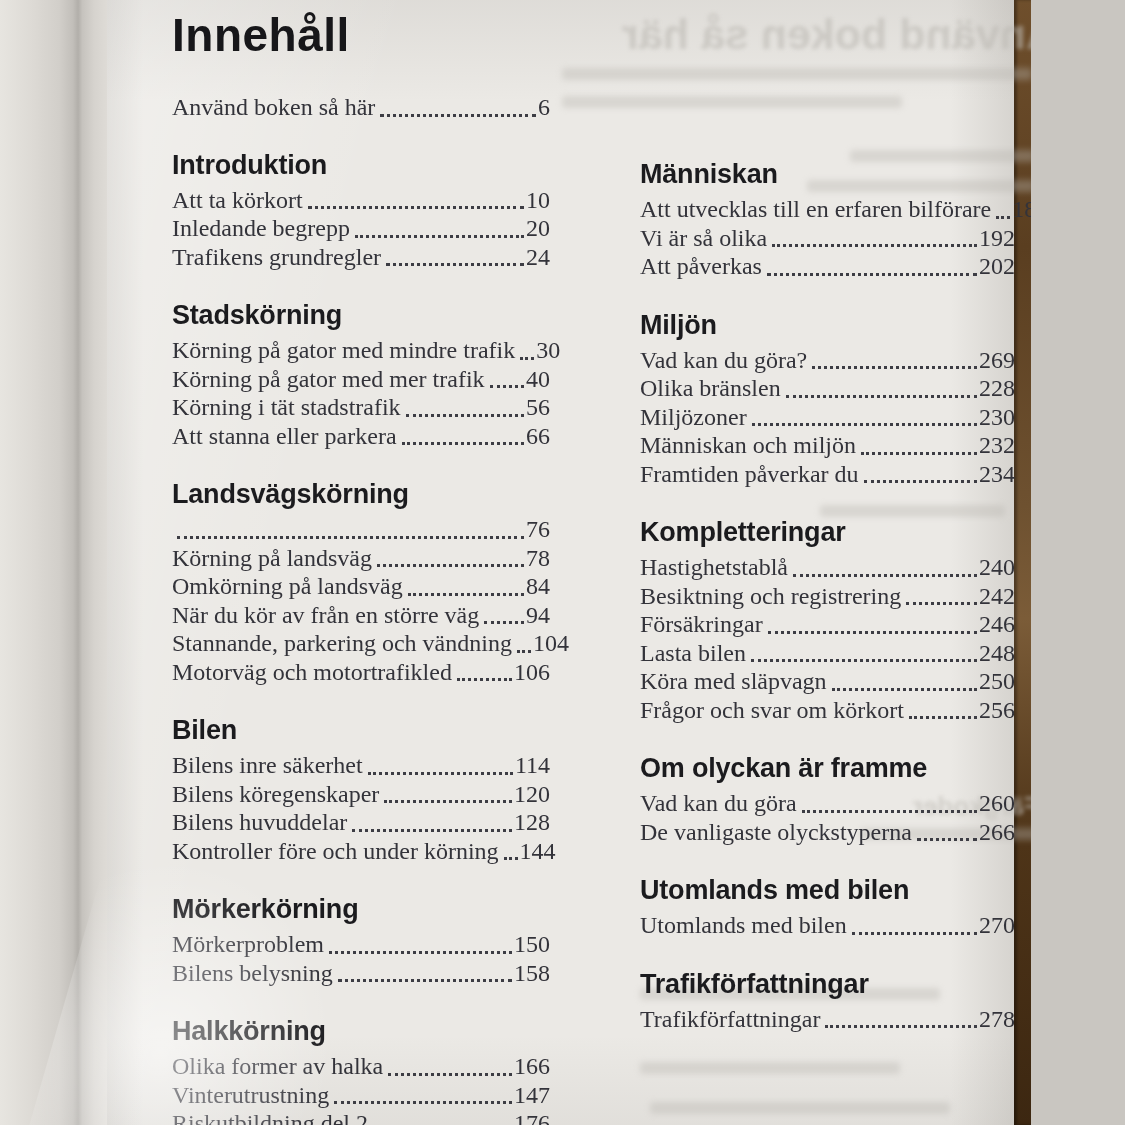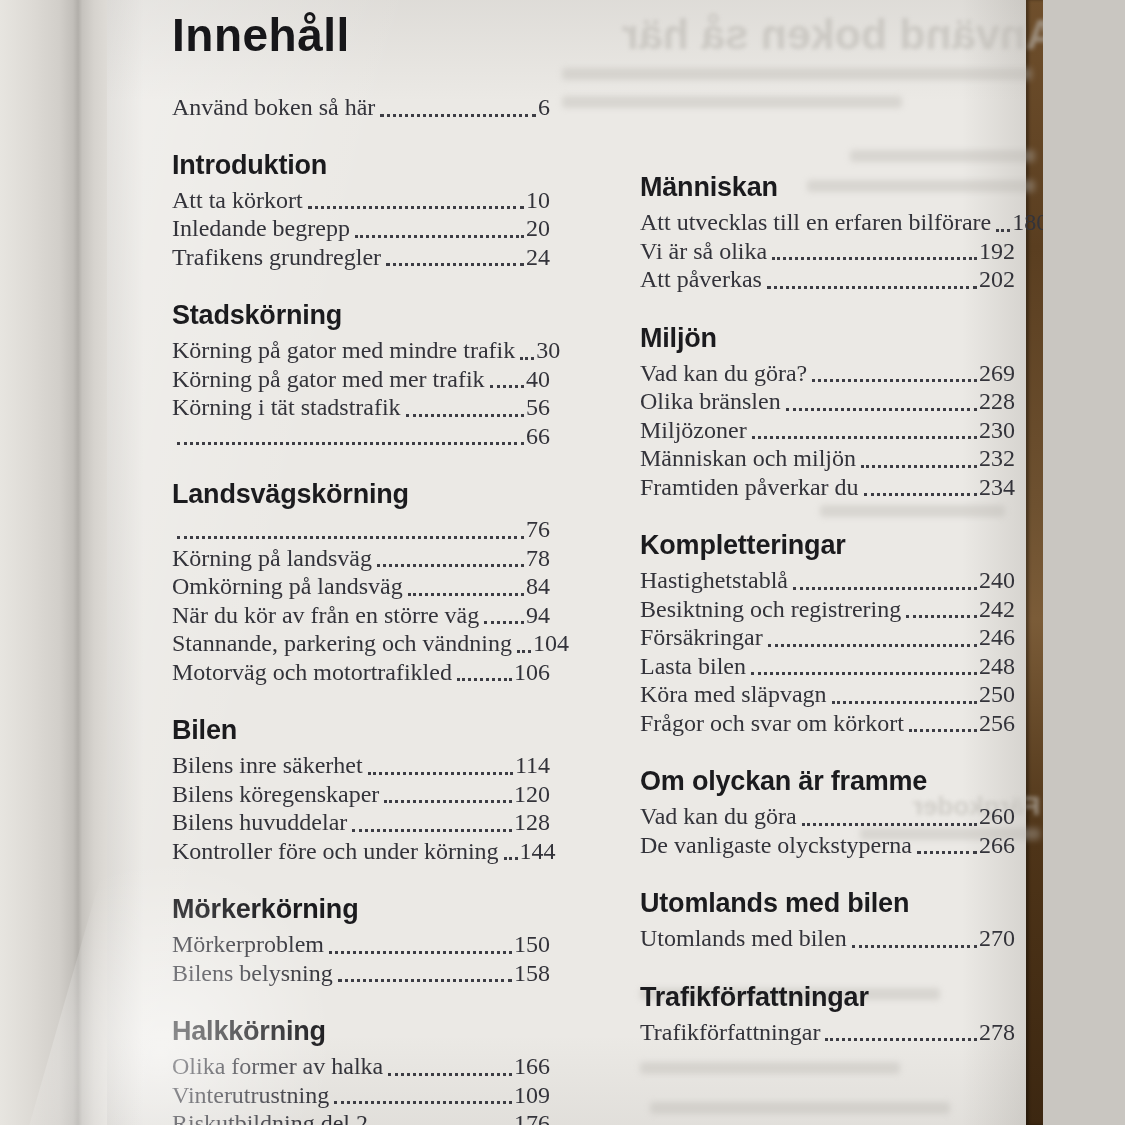--- a/index.html
+++ b/index.html
@@ -1,21 +1,20 @@
 <!DOCTYPE html>
 <html><head>
 <meta charset="utf-8">
 <style>
   html,body{margin:0;padding:0;}
   body{width:1125px;height:1125px;overflow:hidden;background:#c9c6c1;}
 
   .photo{
     position:relative;width:1031px;height:1125px;overflow:hidden;
     font-family:"Liberation Sans",sans-serif;
-    padding-left:12px;
   }
 
   
   .edge-stack{
     position:absolute;left:0;top:0;bottom:0;width:107px;
     background:linear-gradient(90deg,
       #e7e5e0 0%, #dddad5 30%, #d2cfca 55%, #c2bfba 68%,
       #b2afaa 73%, #c6c3be 77%, #d6d3ce 88%, #dedbd6 100%);
   }
 
@@ -66,21 +65,21 @@
   .col-right{left:533px;top:155px;width:375px;}
 
   .page-title{
     margin:0;font-size:46px;line-height:54px;font-weight:bold;
     letter-spacing:.5px;color:#17171a;
   }
   #standalone-slot{margin-top:31px;}
 
   .toc-section{margin-top:28px;}
   .col-left .toc-section:first-of-type{margin-top:27px;}
-  .col-right .toc-section:first-of-type{margin-top:16px;}
+  .col-right .toc-section:first-of-type{margin-top:3px;}
 
   .sec-heading{
     margin:0 0 5px 0;font-size:27px;line-height:32px;font-weight:bold;
     letter-spacing:-.2px;color:#1b1b1e;
   }
 
   .entry{
     display:flex;align-items:flex-end;
     font-family:"Liberation Serif",serif;
     font-size:24px;line-height:28.5px;color:#33333a;
@@ -154,20 +153,21 @@
               <span class="label">Körning på gator med mer trafik</span>
               <span class="dots"></span>
               <span class="pagenum">40</span>
             </div>
             <div class="entry">
               <span class="label">Körning i tät stadstrafik</span>
               <span class="dots"></span>
               <span class="pagenum">56</span>
             </div>
             <div class="entry">
+              <span class="label">Att stanna eller parkera</span>
               <span class="dots"></span>
               <span class="pagenum">66</span>
             </div>
           </section>
           <section class="toc-section">
             <h2 class="sec-heading">Landsvägskörning</h2>
             <div class="entry">
               <span class="dots"></span>
               <span class="pagenum">76</span>
             </div>
@@ -236,21 +236,21 @@
           <section class="toc-section">
             <h2 class="sec-heading">Halkkörning</h2>
             <div class="entry">
               <span class="label">Olika former av halka</span>
               <span class="dots"></span>
               <span class="pagenum">166</span>
             </div>
             <div class="entry">
               <span class="label">Vinterutrustning</span>
               <span class="dots"></span>
-              <span class="pagenum">109</span>
+              <span class="pagenum">147</span>
             </div>
             <div class="entry">
               <span class="label">Riskutbildning del 2</span>
               <span class="dots"></span>
               <span class="pagenum">176</span>
             </div>
           </section>
         </div>
     </div>
 

